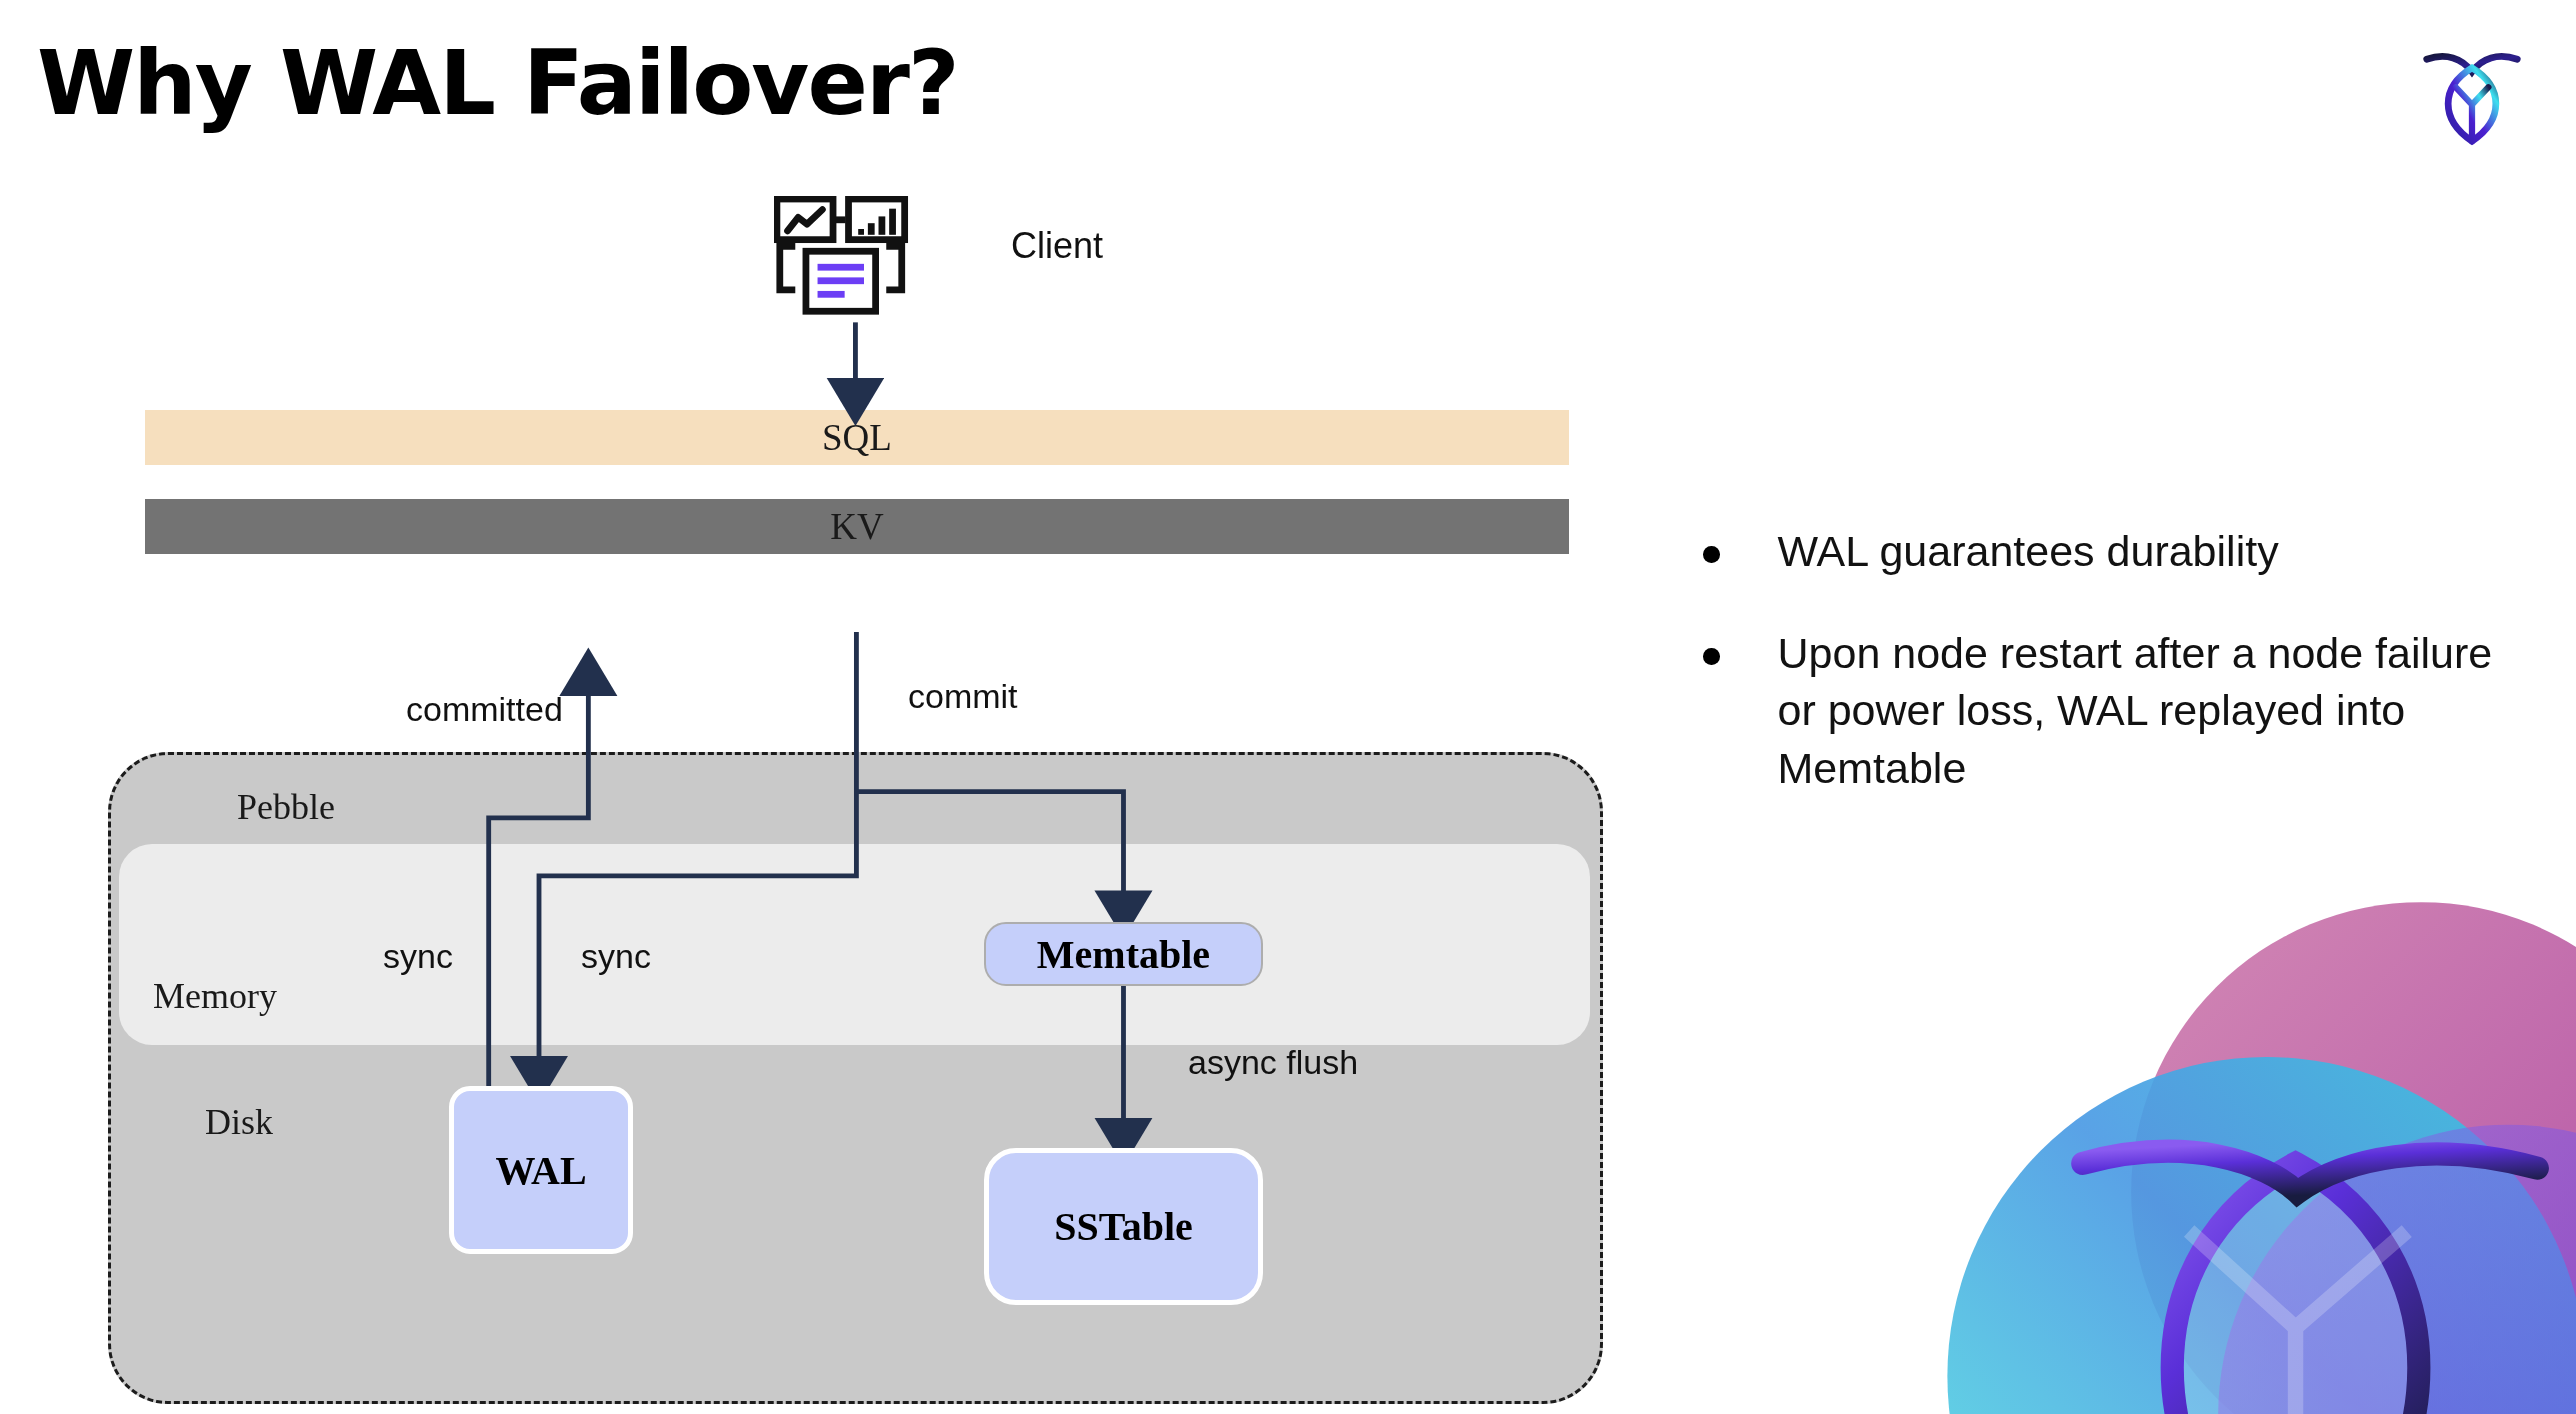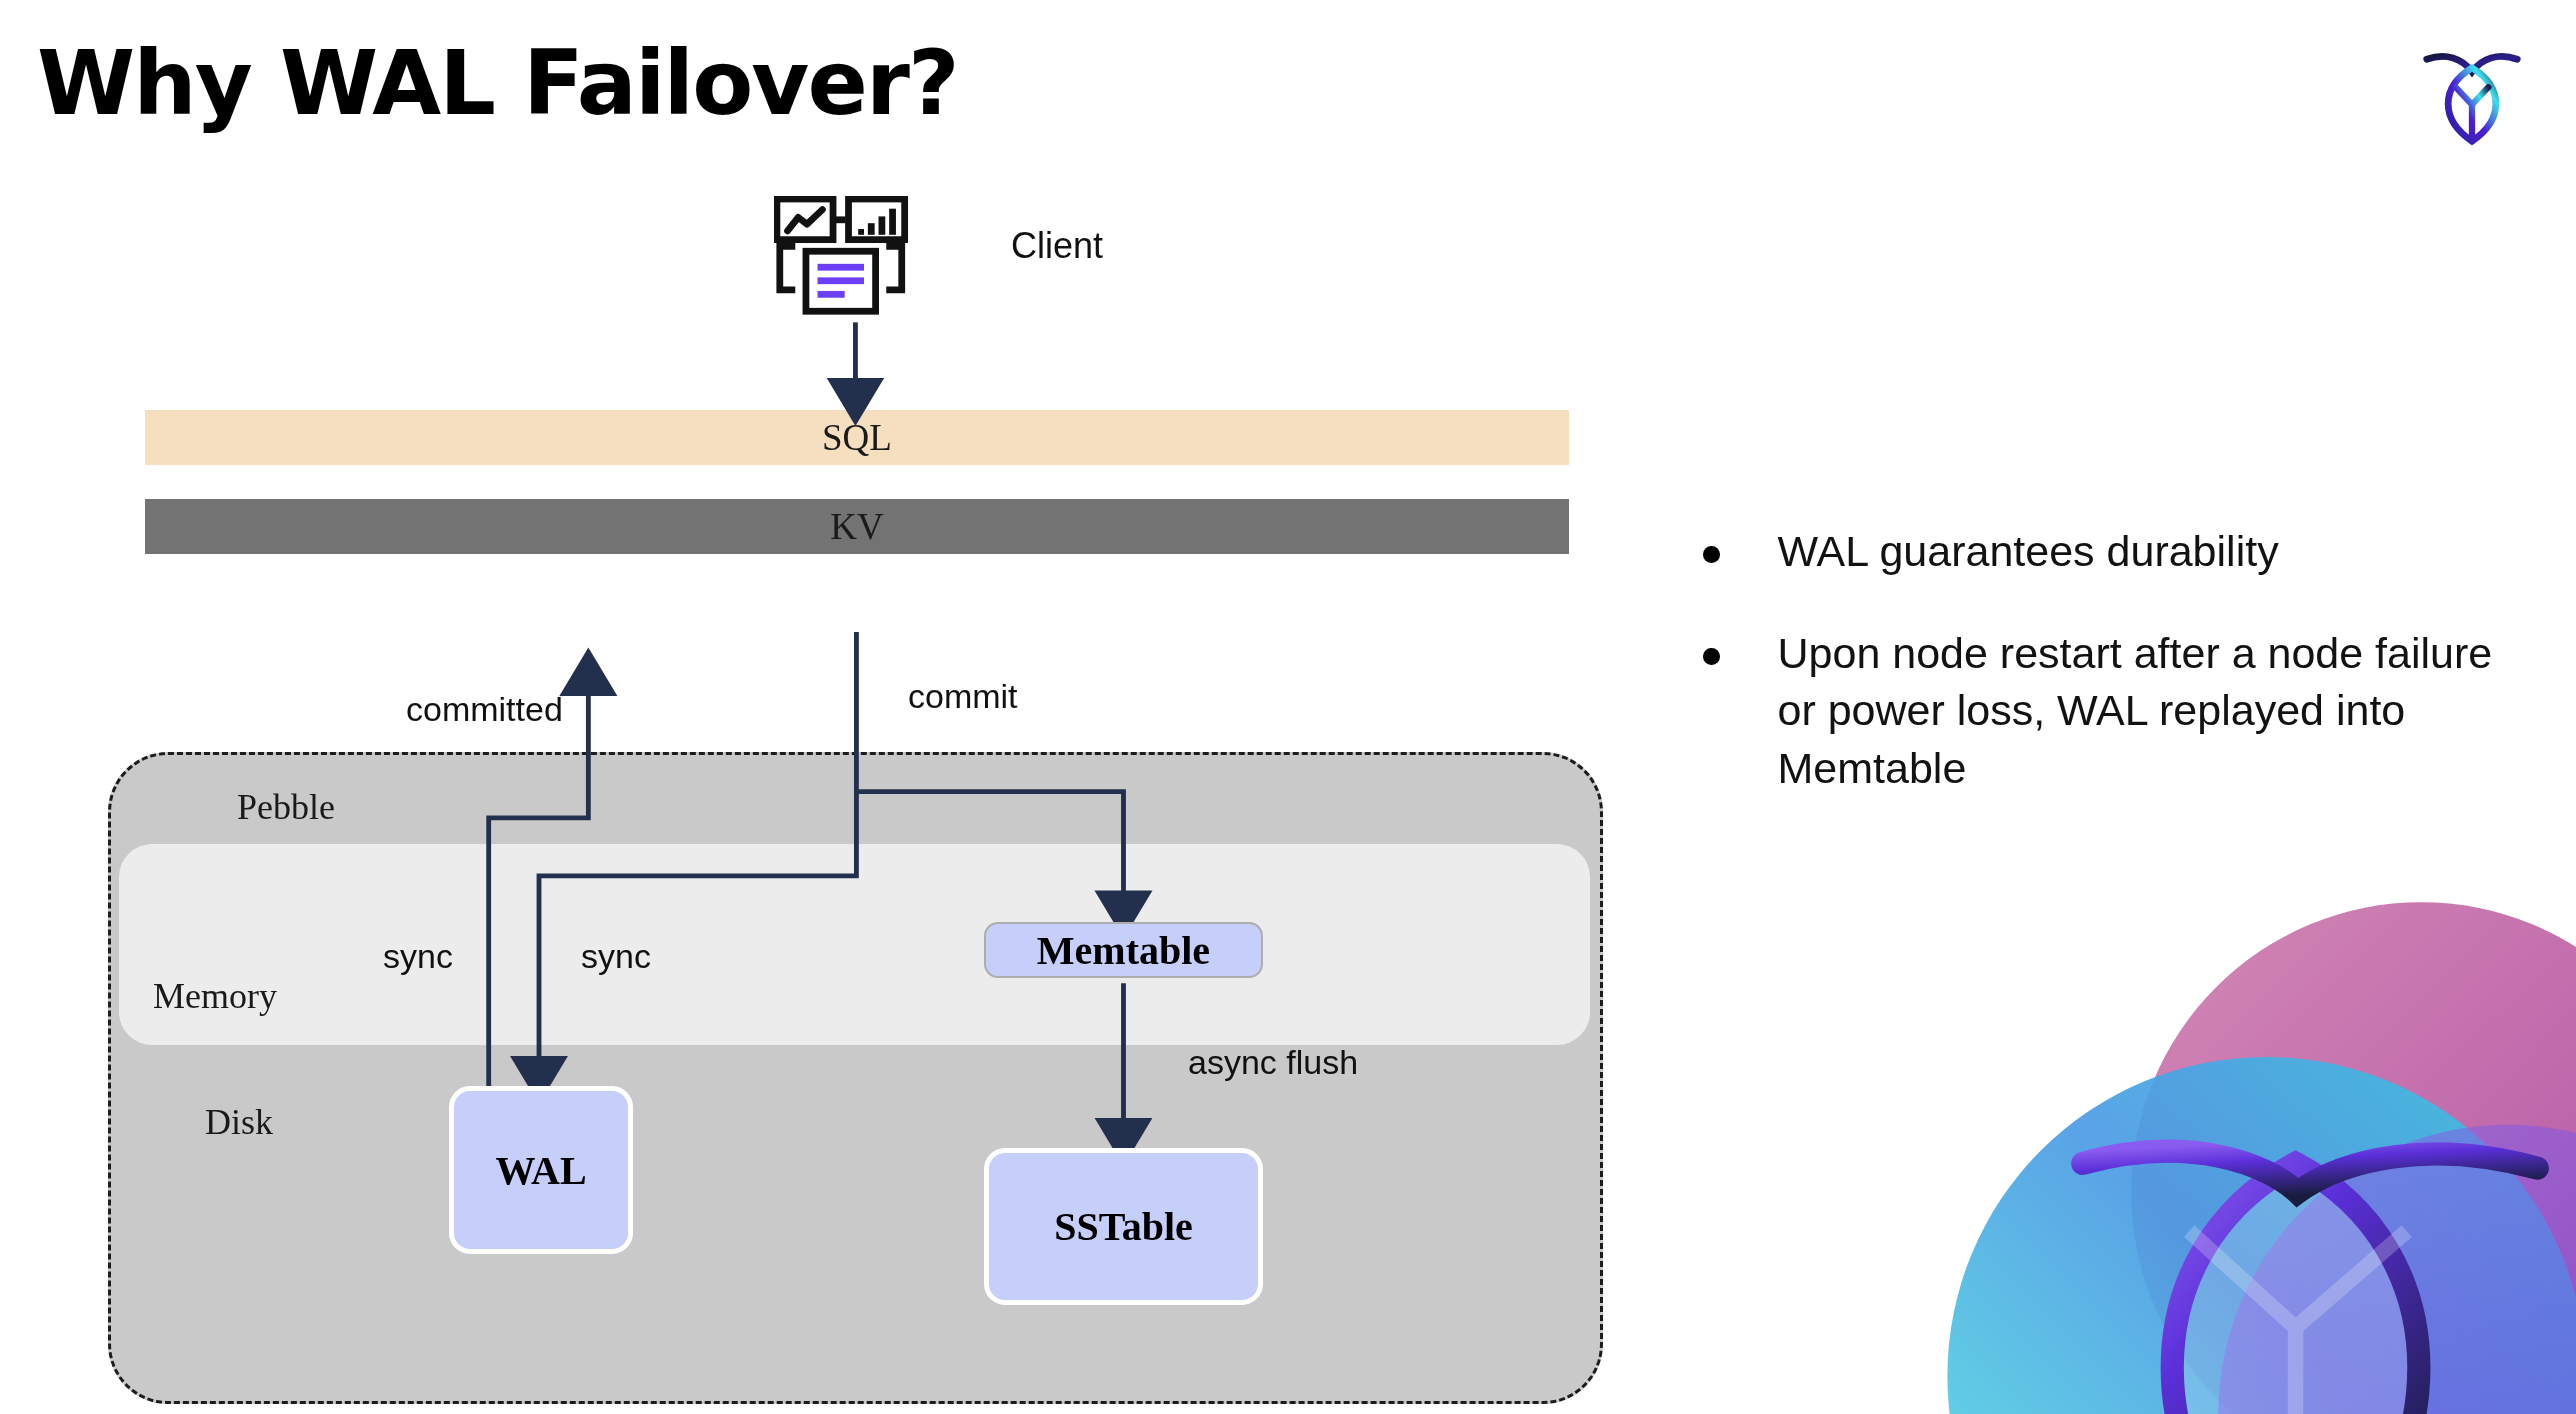--- a/index.html
+++ b/index.html
@@ -67,29 +67,29 @@
   }
 
   
   .node{
     position:absolute;background:#C5CFFA;
     display:flex;align-items:center;justify-content:center;
     font-family:"Liberation Serif", serif;font-weight:bold;
     font-size:40px;color:#000;box-sizing:border-box;
   }
   .node-memtable{
-    left:984px;top:922px;width:279px;height:56px;border-radius:14px;
+    left:984px;top:922px;width:279px;height:64px;border-radius:22px;
     border:2.9px solid #ADADAD;
   }
   .node-wal{
     left:449px;top:1086px;width:184px;height:168px;border-radius:21px;
     border:5.8px solid #ffffff;
   }
   .node-sstable{
-    left:984px;top:1148px;width:279px;height:157px;border-radius:21px;
+    left:984px;top:1148px;width:279px;height:157px;border-radius:32px;
     border:5.8px solid #ffffff;
   }
 
   
   .arrows{position:absolute;left:0;top:0;width:2576px;height:1415px;pointer-events:none;}
 
   
   .edge-label{
     position:absolute;font-size:34px;color:#111;
     font-family:"Liberation Sans", sans-serif;white-space:nowrap;

